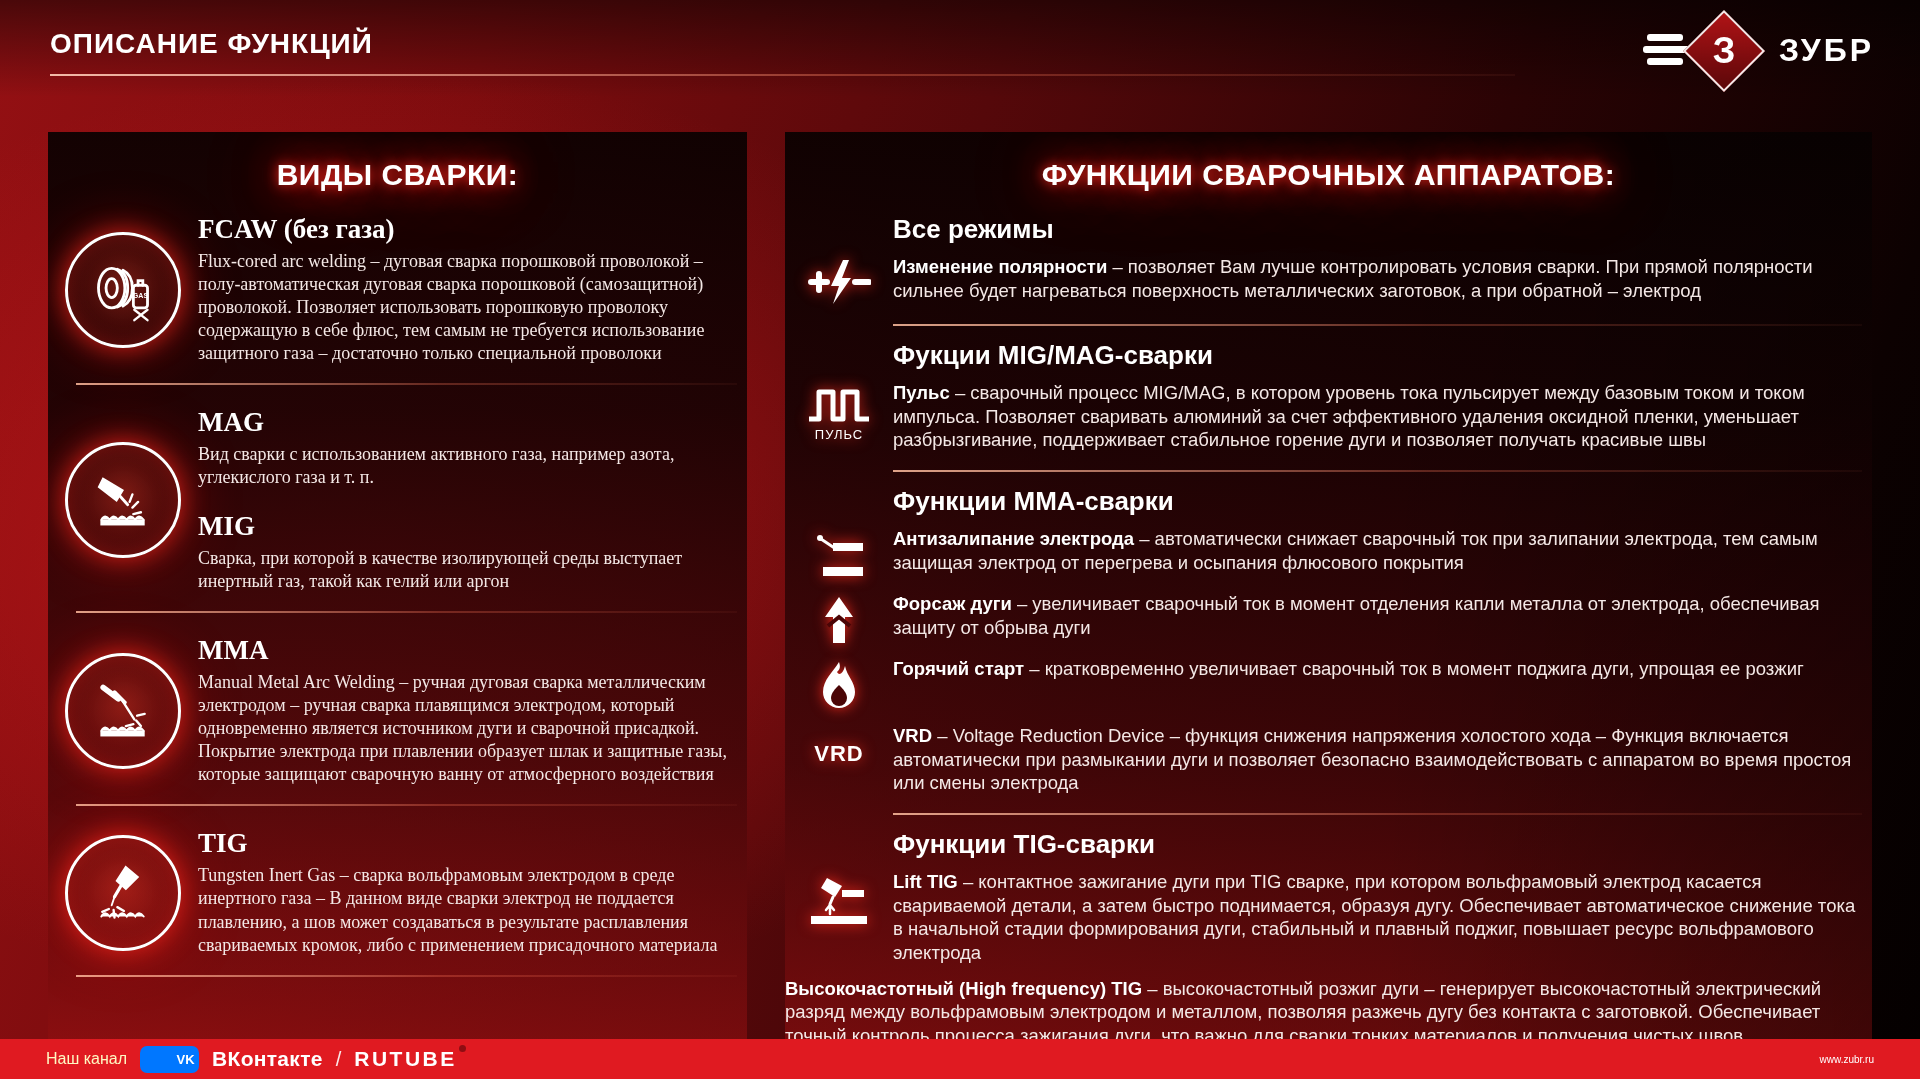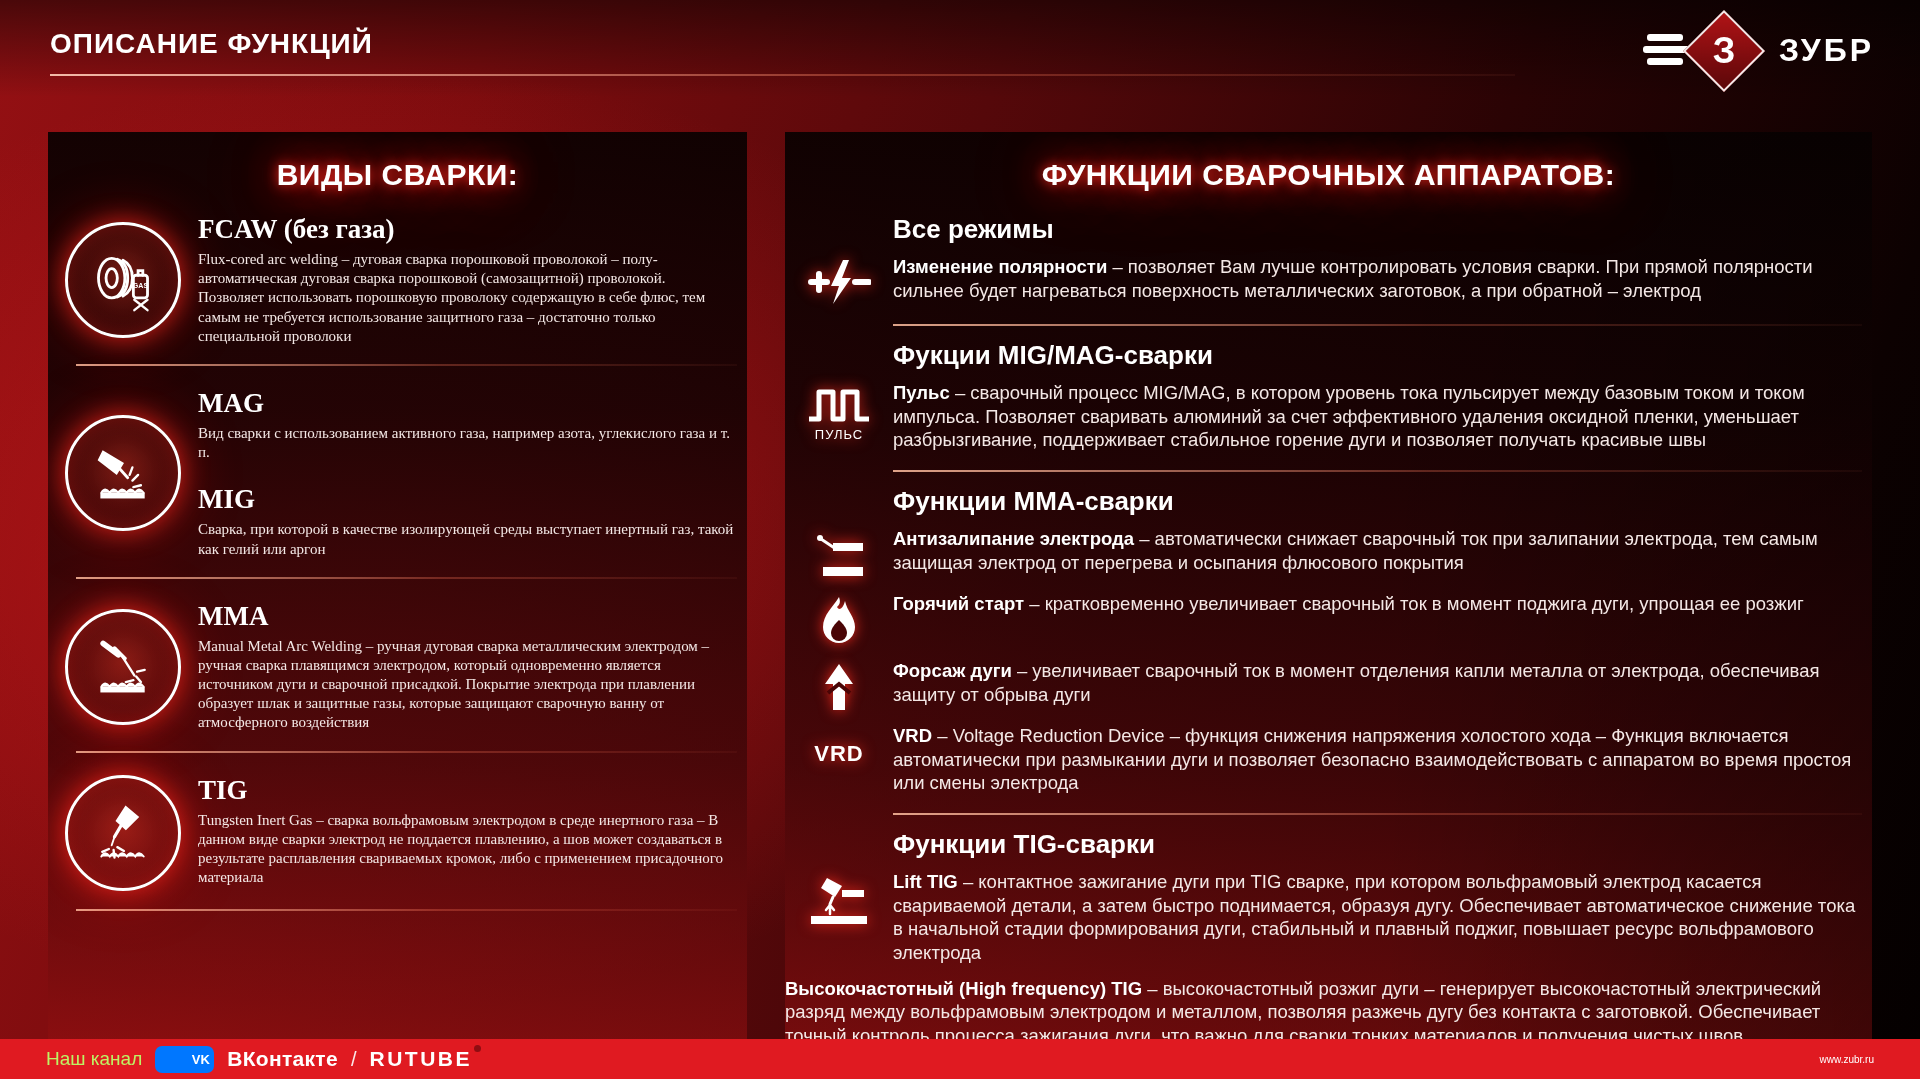--- a/index.html
+++ b/index.html
@@ -35,38 +35,38 @@
     text-shadow:0 0 12px #ff2d22,0 0 34px #e01414,0 0 70px #b00000;}
   
   .group{display:flex;margin-top:22px;}
   .icon-col{flex:0 0 150px;display:flex;justify-content:center;align-items:center;}
   .circle-icon{width:110px;height:110px;border:3px solid #fff;border-radius:50%;display:flex;align-items:center;justify-content:center;
     background:radial-gradient(circle at 50% 45%, rgba(255,60,40,.38), rgba(150,10,10,.12) 72%);
     box-shadow:0 0 26px rgba(255,40,28,.75),0 0 60px rgba(230,20,16,.4), inset 0 0 22px rgba(255,50,35,.35);}
   .text-col{flex:1;padding-right:12px;font-family:Liberation Serif, serif;}
   .entry + .entry{margin-top:22px;}
   .entry-title{margin:0 0 5px;font-size:27px;font-weight:700;}
-  .entry-text{margin:0;font-size:15px;line-height:1.28;color:#f4e8e6;}
+  .entry-text{margin:0;font-size:18px;line-height:1.28;color:#f4e8e6;}
   .divider{height:2px;margin:18px 10px 0 28px;
     background:linear-gradient(90deg, rgba(255,190,160,.85), rgba(255,120,90,.3) 55%, rgba(255,120,90,.05));}
   
   .section-heading{margin:14px 0 0 108px;font-size:26px;font-weight:700;}
   .feature{display:flex;margin-top:10px;}
   .feature + .feature{margin-top:12px;}
   .feature-icon{flex:0 0 108px;display:flex;flex-direction:column;align-items:center;justify-content:flex-start;padding-top:3px;
     filter:drop-shadow(0 0 7px rgba(255,45,30,.9));}
   .feature-text{flex:1;margin:0;font-size:18.5px;line-height:1.28;color:#f4e8e6;padding-right:14px;}
   .term{font-weight:700;color:#fff;}
   .icon-label{font-size:13px;letter-spacing:1px;margin-top:3px;color:#fff;}
   .vrd-text{font-size:22px;font-weight:800;letter-spacing:1px;margin-top:14px;}
   
   #footer{position:absolute;left:0;right:0;bottom:0;height:40px;background:#e01a21;
     display:flex;align-items:center;justify-content:space-between;padding:0 46px;}
   .footer-left{display:flex;align-items:center;gap:13px;}
-  .channel-label{font-size:19px;color:#bef264;}
+  .channel-label{font-size:16px;color:#fef9c3;}
   .vk-badge{width:27px;height:27px;border-radius:7px;background:#0077ff;color:#fff;font-weight:800;font-size:13px;
     display:flex;align-items:center;justify-content:center;padding-left:32px;}
   .vk-name{font-size:21px;font-weight:800;letter-spacing:.3px;}
   .sep{font-size:20px;font-weight:300;opacity:.9;}
   .rutube{font-size:21px;font-weight:800;letter-spacing:2.5px;position:relative;padding-right:9px;}
   .rutube-dot{position:absolute;top:-2px;right:0;width:7px;height:7px;border-radius:50%;background:#8f0d12;}
   .site{font-size:10px;color:#fff;}
   svg{display:block;}
 </style>
 </head>
@@ -227,35 +227,35 @@
           <circle cx="9" cy="8" r="3" fill="#fff" stroke="none"></circle>
           <path d="M10 9 L25 19" stroke-width="3"></path>
           <rect x="22" y="13" width="30" height="8" fill="#fff" stroke="none"></rect>
           <rect x="12" y="37" width="40" height="9" fill="#fff" stroke="none"></rect>
         </svg>
       </div>
       <p class="feature-text"><span class="term">Антизалипание электрода</span> <span>– автоматически снижает сварочный ток при залипании электрода, тем самым защищая электрод от перегрева и осыпания флюсового покрытия</span></p>
     </div>
     <div class="feature">
       <div class="feature-icon">
+        <svg width="40" height="50" viewBox="0 0 40 50" fill="none">
+          <path d="M20 2 L6 22 H14 V48 H26 V22 H34 Z" fill="#fff"></path>
+          <path d="M9 31 L20 22 L31 31" stroke="#4a0506" stroke-width="4" fill="none"></path>
+        </svg>
+      </div>
+      <p class="feature-text"><span class="term">Форсаж дуги</span> <span>– увеличивает сварочный ток в момент отделения капли металла от электрода, обеспечивая защиту от обрыва дуги</span></p>
+    </div>
+    <div class="feature">
+      <div class="feature-icon">
         <svg width="48" height="52" viewBox="0 0 48 52" fill="none">
           <path d="M24 2 C18 12 8 20 8 32 a16 16 0 0 0 32 0 C40 22 32 16 30 6 C28 14 24 16 22 12 C26 9 25 5 24 2 Z" fill="#fff"></path>
           <path d="M24 46 a8 8 0 0 1 -8 -8 c0 -5 4 -9 8 -13 c4 4 8 8 8 13 a8 8 0 0 1 -8 8 Z" fill="#4a0506"></path>
         </svg>
       </div>
       <p class="feature-text"><span class="term">Горячий старт</span> <span>– кратковременно увеличивает сварочный ток в момент поджига дуги, упрощая ее розжиг</span></p>
-    </div>
-    <div class="feature">
-      <div class="feature-icon">
-        <svg width="40" height="50" viewBox="0 0 40 50" fill="none">
-          <path d="M20 2 L6 22 H14 V48 H26 V22 H34 Z" fill="#fff"></path>
-          <path d="M9 31 L20 22 L31 31" stroke="#4a0506" stroke-width="4" fill="none"></path>
-        </svg>
-      </div>
-      <p class="feature-text"><span class="term">Форсаж дуги</span> <span>– увеличивает сварочный ток в момент отделения капли металла от электрода, обеспечивая защиту от обрыва дуги</span></p>
     </div>
     <div class="feature">
       <div class="feature-icon">
         <span class="vrd-text">VRD</span>
       </div>
       <p class="feature-text"><span class="term">VRD</span> <span>– Voltage Reduction Device – функция снижения напряжения холостого хода – Функция включается автоматически при размыкании дуги и позволяет безопасно взаимодействовать с аппаратом во время простоя или смены электрода</span></p>
     </div>
 
     <div class="divider" style="margin-left:108px;"></div>
 

